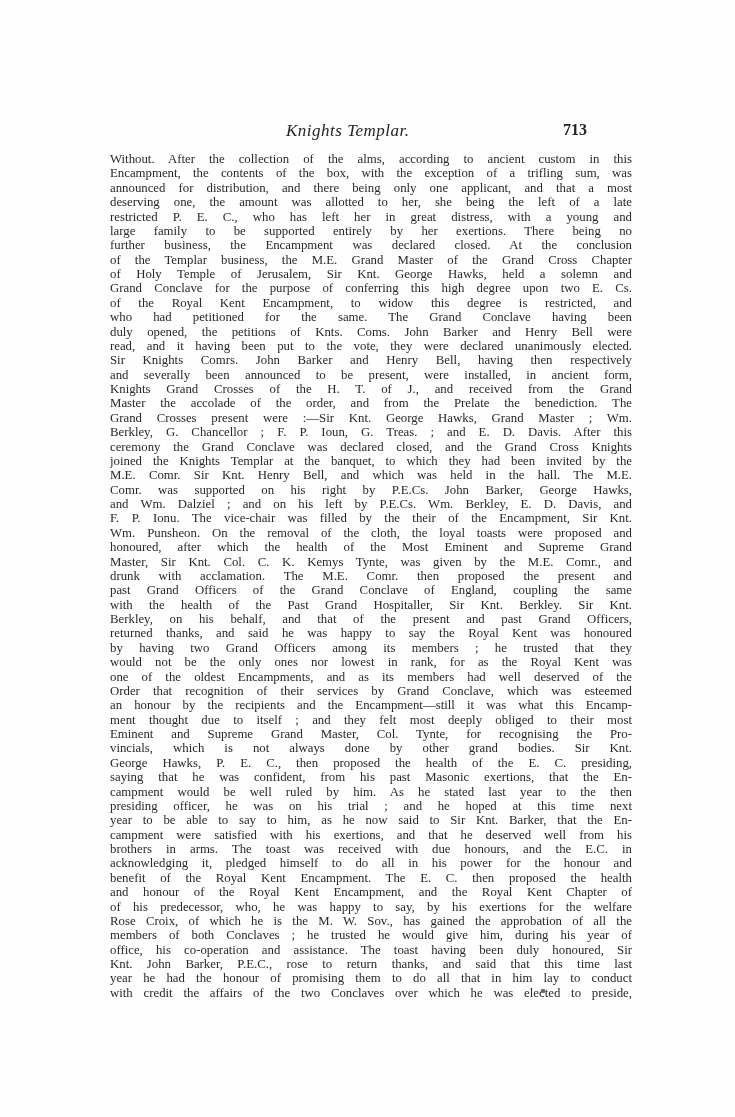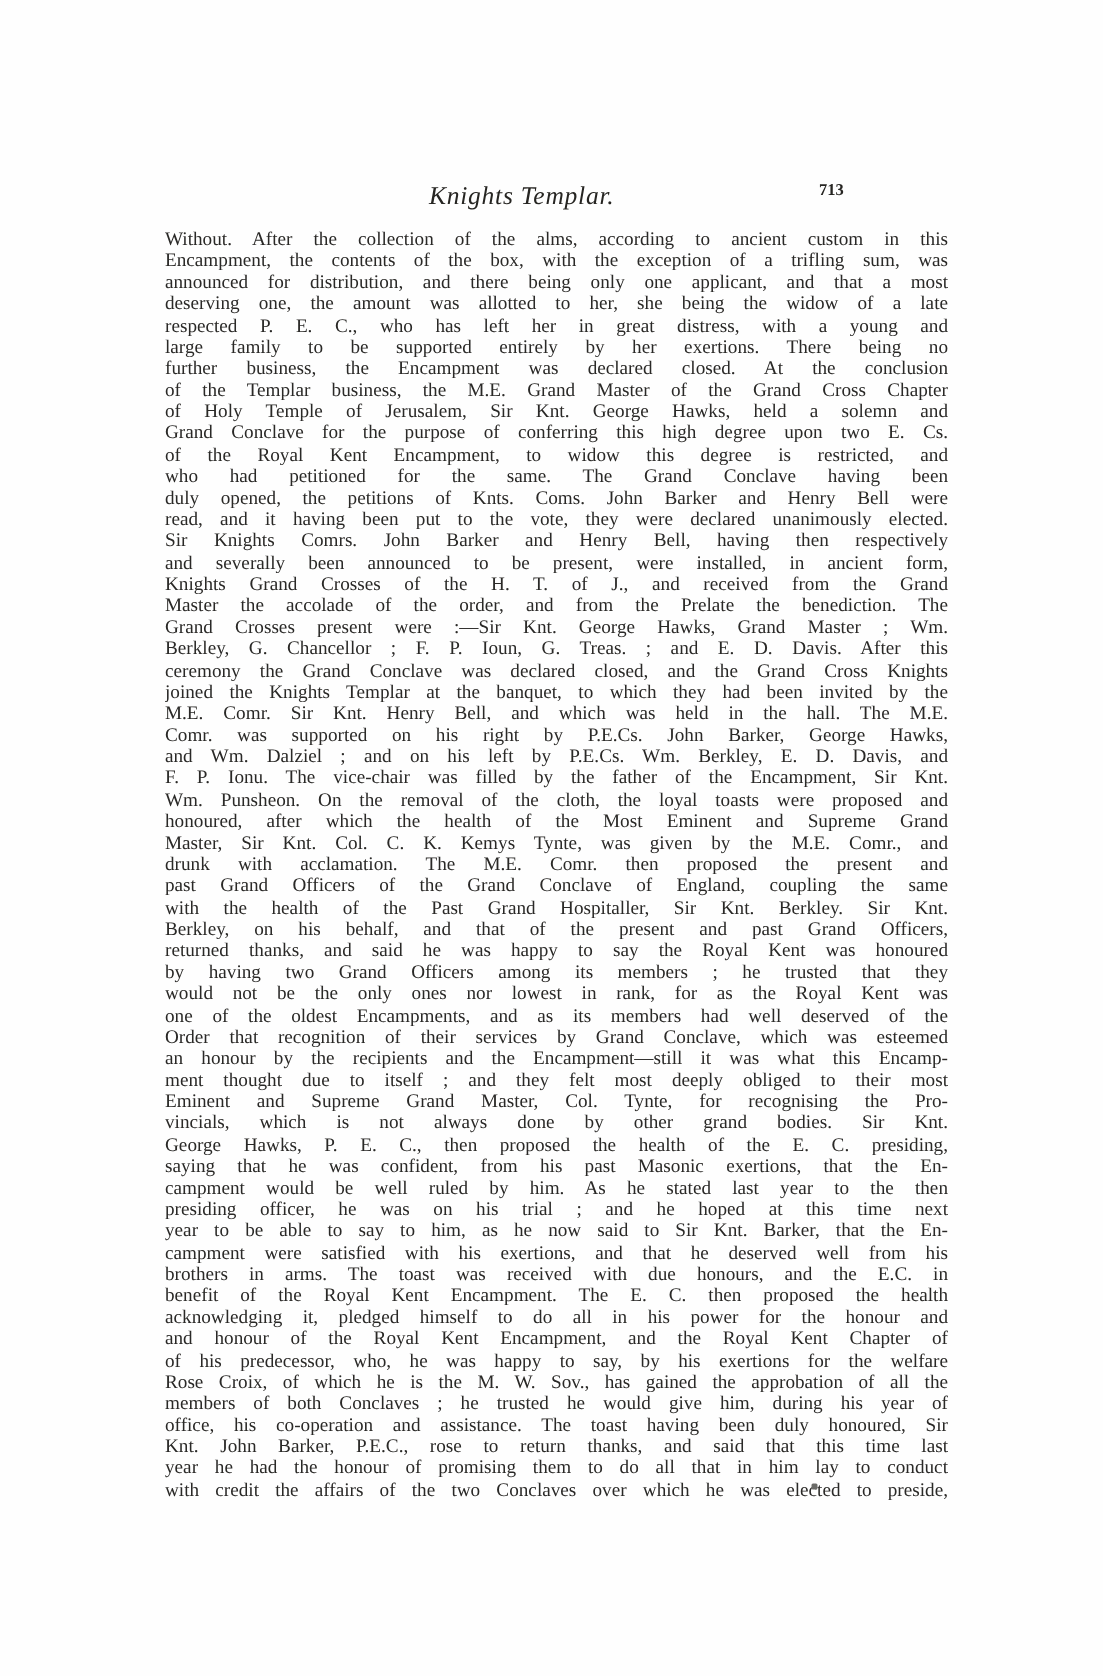--- a/index.html
+++ b/index.html
@@ -28,24 +28,24 @@
     left: 176px;
     top: 0;
     font-style: italic;
     font-size: 17px;
     letter-spacing: 0.5px;
     color: #262522;
     white-space: nowrap;
   }
   .folio {
     position: absolute;
-    left: 436px;
+    left: 453px;
     top: 0;
     font-weight: bold;
-    font-size: 11px;
+    font-size: 16px;
     color: #262522;
   }
   .body {
     position: absolute;
     top: 152px;
     left: 110px;
     width: 522px;
     color: #2a2927;
   }
   .line {
@@ -73,43 +73,43 @@
 
 <div class="page">
   <div class="header">
     <span class="running-title">Knights Templar.</span>
     <span class="folio">713</span>
   </div>
   <div class="body">
       <div class="line">Without.  After the collection of the alms, according to ancient custom in this</div>
       <div class="line">Encampment, the contents of the box, with the exception of a trifling sum, was</div>
       <div class="line">announced for distribution, and there being only one applicant, and that a most</div>
-      <div class="line">deserving one, the amount was allotted to her, she being the widow of a late</div>
-      <div class="line">respected P. E. C., who has left her in great distress, with a young and</div>
+      <div class="line">deserving one, the amount was allotted to her, she being the left of a late</div>
+      <div class="line">restricted P. E. C., who has left her in great distress, with a young and</div>
       <div class="line">large family to be supported entirely by her exertions.  There being no</div>
       <div class="line">further business, the Encampment was declared closed.  At the conclusion</div>
       <div class="line">of the Templar business, the M.E. Grand Master of the Grand Cross Chapter</div>
       <div class="line">of Holy Temple of Jerusalem, Sir Knt. George Hawks, held a solemn and</div>
       <div class="line">Grand Conclave for the purpose of conferring this high degree upon two E. Cs.</div>
       <div class="line">of the Royal Kent Encampment, to widow this degree is restricted, and</div>
       <div class="line">who had petitioned for the same.  The Grand Conclave having been</div>
       <div class="line">duly opened, the petitions of Knts. Coms. John Barker and Henry Bell were</div>
       <div class="line">read, and it having been put to the vote, they were declared unanimously elected.</div>
       <div class="line">Sir Knights Comrs. John Barker and Henry Bell, having then respectively</div>
       <div class="line">and severally been announced to be present, were installed, in ancient form,</div>
       <div class="line">Knights Grand Crosses of the H. T. of J., and received from the Grand</div>
       <div class="line">Master the accolade of the order, and from the Prelate the benediction.  The</div>
       <div class="line">Grand Crosses present were :—Sir Knt. George Hawks, Grand Master ; Wm.</div>
       <div class="line">Berkley, G. Chancellor ; F. P. Ioun, G. Treas. ; and E. D. Davis.  After this</div>
       <div class="line">ceremony the Grand Conclave was declared closed, and the Grand Cross Knights</div>
       <div class="line">joined the Knights Templar at the banquet, to which they had been invited by the</div>
       <div class="line">M.E. Comr. Sir Knt. Henry Bell, and which was held in the hall.  The M.E.</div>
       <div class="line">Comr. was supported on his right by P.E.Cs. John Barker, George Hawks,</div>
       <div class="line">and Wm. Dalziel ; and on his left by P.E.Cs. Wm. Berkley, E. D. Davis, and</div>
-      <div class="line">F. P. Ionu.  The vice-chair was filled by the father of the Encampment, Sir Knt.</div>
+      <div class="line">F. P. Ionu.  The vice-chair was filled by the their of the Encampment, Sir Knt.</div>
       <div class="line">Wm. Punsheon.  On the removal of the cloth, the loyal toasts were proposed and</div>
       <div class="line">honoured, after which the health of the Most Eminent and Supreme Grand</div>
       <div class="line">Master, Sir Knt. Col. C. K. Kemys Tynte, was given by the M.E. Comr., and</div>
       <div class="line">drunk with acclamation.  The M.E. Comr. then proposed the present and</div>
       <div class="line">past Grand Officers of the Grand Conclave of England, coupling the same</div>
       <div class="line">with the health of the Past Grand Hospitaller, Sir Knt. Berkley.  Sir Knt.</div>
       <div class="line">Berkley, on his behalf, and that of the present and past Grand Officers,</div>
       <div class="line">returned thanks, and said he was happy to say the Royal Kent was honoured</div>
       <div class="line">by having two Grand Officers among its members ; he trusted that they</div>
       <div class="line">would not be the only ones nor lowest in rank, for as the Royal Kent was</div>
@@ -119,22 +119,22 @@
       <div class="line">ment thought due to itself ; and they felt most deeply obliged to their most</div>
       <div class="line">Eminent and Supreme Grand Master, Col. Tynte, for recognising the Pro-</div>
       <div class="line">vincials, which is not always done by other grand bodies.  Sir Knt.</div>
       <div class="line">George Hawks, P. E. C., then proposed the health of the E. C. presiding,</div>
       <div class="line">saying that he was confident, from his past Masonic exertions, that the En-</div>
       <div class="line">campment would be well ruled by him.  As he stated last year to the then</div>
       <div class="line">presiding officer, he was on his trial ; and he hoped at this time next</div>
       <div class="line">year to be able to say to him, as he now said to Sir Knt. Barker, that the En-</div>
       <div class="line">campment were satisfied with his exertions, and that he deserved well from his</div>
       <div class="line">brothers in arms.  The toast was received with due honours, and the E.C. in</div>
+      <div class="line">acknowledging it, pledged himself to do all in his power for the honour and</div>
       <div class="line">benefit of the Royal Kent Encampment.  The E. C. then proposed the health</div>
-      <div class="line">acknowledging it, pledged himself to do all in his power for the honour and</div>
       <div class="line">and honour of the Royal Kent Encampment, and the Royal Kent Chapter of</div>
       <div class="line">of his predecessor, who, he was happy to say, by his exertions for the welfare</div>
       <div class="line">Rose Croix, of which he is the M. W. Sov., has gained the approbation of all the</div>
       <div class="line">members of both Conclaves ; he trusted he would give him, during his year of</div>
       <div class="line">office, his co-operation and assistance.  The toast having been duly honoured, Sir</div>
       <div class="line">Knt. John Barker, P.E.C., rose to return thanks, and said that this time last</div>
       <div class="line">year he had the honour of promising them to do all that in him lay to conduct</div>
       <div class="line">with credit the affairs of the two Conclaves over which he was elected to preside,</div>
     </div>
   <div class="speck"></div>

